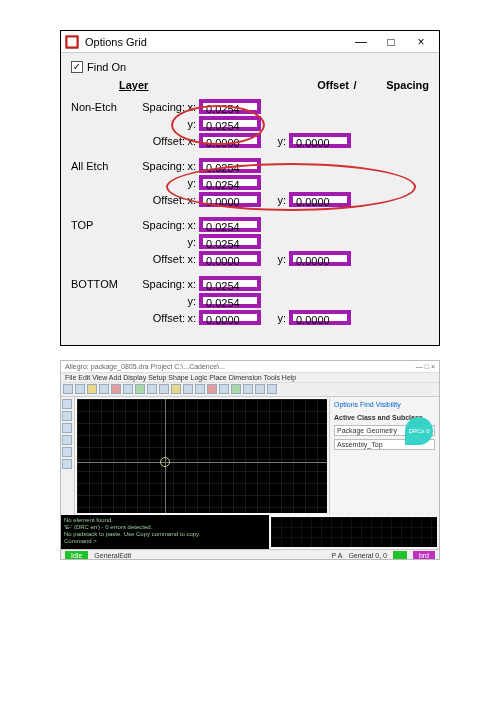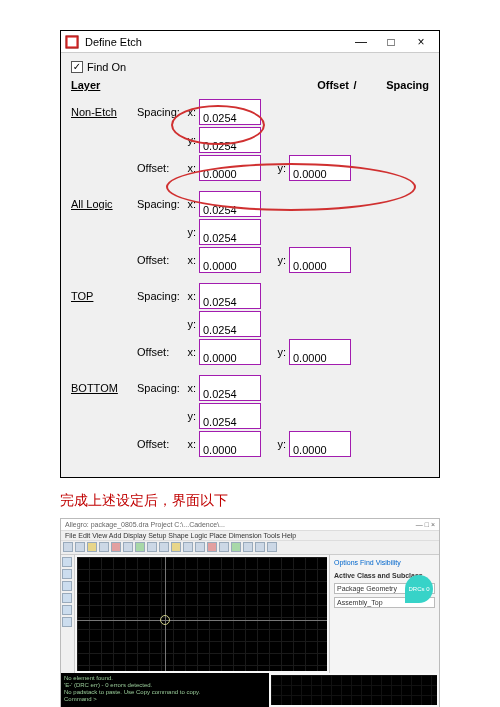--- a/index.html
+++ b/index.html
@@ -50,35 +50,35 @@
     width: 12px; height: 12px; border: 1px solid #555; background: #fff;
     display: inline-flex; align-items: center; justify-content: center;
     font-size: 10px; line-height: 10px;
   }
   .hdr-row {
     display: flex;
     font-weight: bold;
     font-size: 11px;
     margin-bottom: 8px;
   }
-  .hdr-layer { width: 68px; text-decoration: underline; }
+  .hdr-layer { width: 68px; text-decoration: underline; margin-left: 48px; }
   .hdr-mid { flex: 1; }
   .hdr-offset { width: 62px; text-align: right; }
   .hdr-slash { width: 12px; text-align: center; }
   .hdr-spacing { width: 68px; text-align: right; }
   .section { margin-bottom: 10px; }
   .row {
     display: flex; align-items: center; margin-bottom: 2px;
   }
-  .layer-col { width: 66px; font-size: 11px; text-decoration: underline; }
-  .label-col { width: 48px; font-size: 11px; text-align: left; }
+  .layer-col { width: 66px; font-size: 11px; }
+  .label-col { width: 48px; font-size: 11px; text-align: right; }
   .axis { width: 14px; text-align: right; padding-right: 3px; font-size: 11px; }
   .field {
-    height: 15px; border: 1px solid #a21caf; background: #fff;
-    font-size: 11px; padding: 12px 3px; line-height: 13px;
+    height: 15px; border: 4px solid #a21caf; background: #fff;
+    font-size: 11px; padding: 0 3px; line-height: 13px;
     display: inline-block;
   }
   .w62 { width: 62px; }
   .gap { width: 14px; }
   .btnbar {
     display: flex; justify-content: space-between;
     padding: 8px 10px;
     border-top: 1px solid #ddd;
     background: #f0f0f0;
   }
@@ -179,21 +179,21 @@
 <body>
 
 <div class="page">
 
   <div class="dialog-wrap">
     <div class="titlebar">
       <svg class="appicon" viewBox="0 0 16 16">
           <rect x="1" y="1" width="14" height="14" fill="#d33" stroke="#900"></rect>
           <rect x="3" y="3" width="10" height="10" fill="#fff"></rect>
         </svg>
-      <span class="title">Define Etch</span>
+      <span class="title">Options Grid</span>
       <div class="winbtns">
         <span class="winbtn">—</span>
         <span class="winbtn">□</span>
         <span class="winbtn">×</span>
       </div>
     </div>
 
     <div class="body">
 
       <div class="gridson">
@@ -228,21 +228,21 @@
           <span class="axis">x:</span>
           <span class="field w62">0.0000</span>
           <span class="gap"></span>
           <span class="axis">y:</span>
           <span class="field w62">0.0000</span>
         </div>
       </div>
 
       <div class="section">
         <div class="row">
-          <span class="layer-col">All Logic</span>
+          <span class="layer-col">All Etch</span>
           <span class="label-col">Spacing:</span>
           <span class="axis">x:</span>
           <span class="field w62">0.0254</span>
           <span class="gap"></span>
           <span class="field w62" style="visibility:hidden"></span>
         </div>
         <div class="row">
           <span class="layer-col"></span>
             <span class="label-col"></span>
           <span class="axis">y:</span>
@@ -316,21 +316,20 @@
           <span class="field w62">0.0000</span>
         </div>
       </div>
 
       <div class="circle1"></div>
       <div class="circle2"></div>
     </div>
 
   </div>
 
-  <div class="caption">完成上述设定后，界面以下</div>
 
   <div class="screenshot">
     <div class="ss-titlebar">
       <span>Allegro: package_0805.dra  Project C:\...Cadence\...</span>
       <span>— □ ×</span>
     </div>
     <div class="ss-menubar">File  Edit  View  Add  Display  Setup  Shape  Logic  Place  Dimension  Tools  Help</div>
     <div class="ss-toolbar">
       <span class="tbicon"></span>
       <span class="tbicon"></span>

